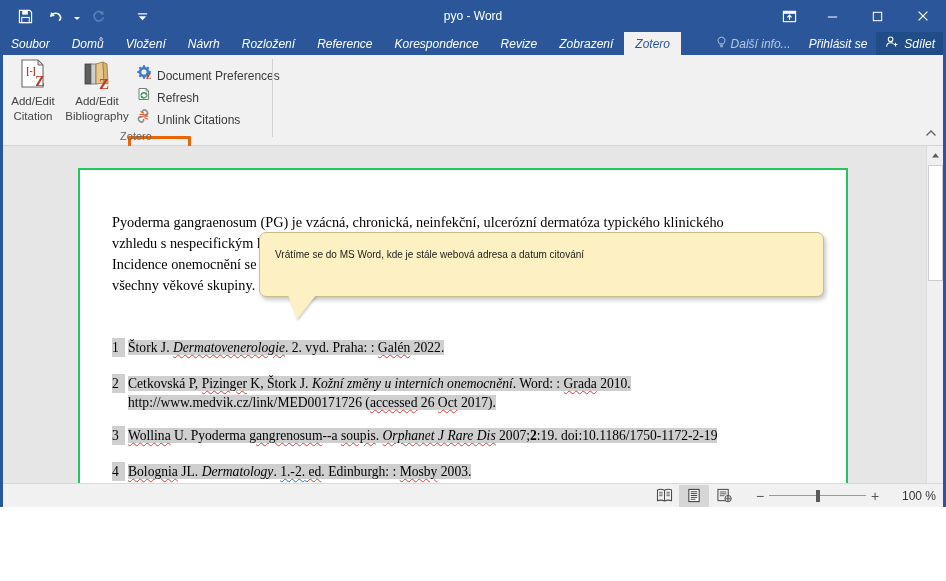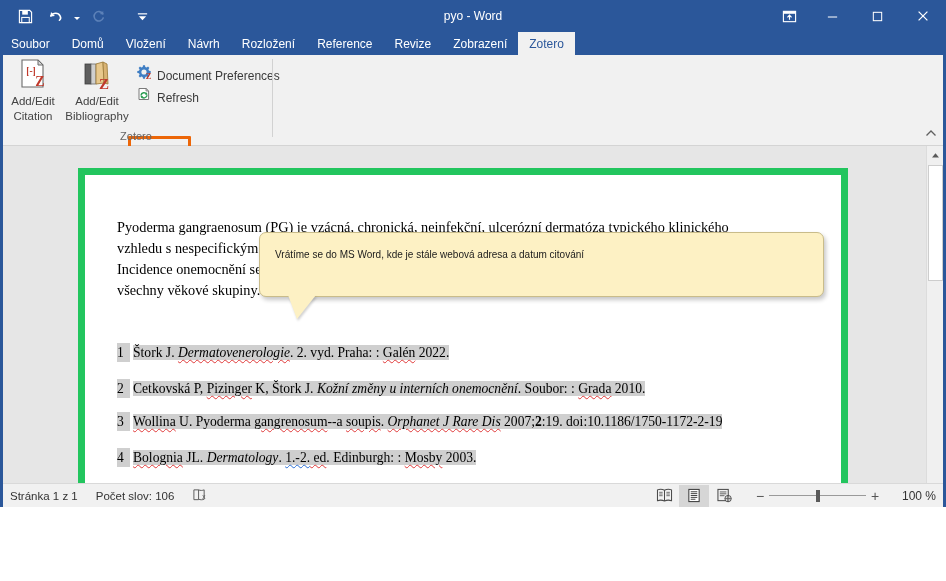--- a/index.html
+++ b/index.html
@@ -84,20 +84,21 @@
   }
   .win-btn.ribbon-opts { width: 42px; }
   .win-btn.close-btn { width: 46px; }
 
   
   .tabstrip {
     position: absolute;
     left: 0; top: 32px;
     width: 946px; height: 23px;
     background: #2b579a;
+    font-style: italic;
   }
   .tabs {
     position: absolute;
     left: 0; top: 0;
     height: 23px;
     display: flex;
     align-items: stretch;
   }
   .tab {
     padding: 0 11px;
@@ -226,21 +227,21 @@
     left: 3px; top: 146px;
     width: 940px; height: 410px;
     background: #e6e6e6;
     overflow: hidden;
   }
   .page {
     position: absolute;
     left: 75px; top: 22px;
     width: 770px; height: 392px;
     background: #ffffff;
-    border: 7px solid #22c55e;
+    border: 2px solid #22c55e;
     box-sizing: border-box;
     box-shadow: 0 0 0 0 rgba(0,0,0,0);
   }
   .doctext {
     position: absolute;
     left: 32px; top: 42px;
     width: 708px;
     font-family: "Liberation Serif", serif;
     font-size: 14.3px;
     color: #000000;
@@ -493,25 +494,49 @@
   </div>
 
   <div class="tabstrip">
     <div class="tabs">
       <div class="tab">Soubor</div>
       <div class="tab">Domů</div>
       <div class="tab">Vložení</div>
       <div class="tab">Návrh</div>
       <div class="tab">Rozložení</div>
       <div class="tab">Reference</div>
+      <div class="tab">Korespondence</div>
       <div class="tab">Revize</div>
       <div class="tab">Zobrazení</div>
       <div class="tab active">Zotero</div>
     </div>
 
+    <div class="tab-right">
+      <div class="tellme">
+        <span>
+          <svg width="11" height="13" viewBox="0 0 12 14">
+              <path d="M6 1.2 C3.6 1.2 2.2 2.9 2.2 4.8 C2.2 6.3 3.3 7.2 3.7 8.4 L8.3 8.4 C8.7 7.2 9.8 6.3 9.8 4.8 C9.8 2.9 8.4 1.2 6 1.2 Z" fill="none" stroke="#b8c9e2" stroke-width="1"></path>
+              <rect x="4.1" y="9.4" width="3.8" height="1" fill="#b8c9e2"></rect>
+              <rect x="4.5" y="11.1" width="3" height="1" fill="#b8c9e2"></rect>
+            </svg>
+        </span>
+        <span>Další info...</span>
+      </div>
+      <div class="signin">Přihlásit se</div>
+      <div class="share">
+        <span>
+          <svg width="14" height="14" viewBox="0 0 15 15">
+              <circle cx="6" cy="4.6" r="2.5" fill="none" stroke="#fff" stroke-width="1.1"></circle>
+              <path d="M1.8 12.6 C1.8 9.6 3.6 8.2 6 8.2 C7.3 8.2 8.4 8.6 9.1 9.3" fill="none" stroke="#fff" stroke-width="1.1"></path>
+              <path d="M11.3 8.2 L11.3 12.2 M9.3 10.2 L13.3 10.2" stroke="#fff" stroke-width="1.1"></path>
+            </svg>
+        </span>
+        <span>Sdílet</span>
+      </div>
+    </div>
   </div>
 
   <div class="ribbon">
     <div class="group">
 
       <div class="bigbtn" style="left:2px;">
         <div class="ico">
           <svg width="34" height="34" viewBox="0 0 34 34">
             <path d="M6 2 H22 L27 7 V29 H6 Z" fill="#ffffff" stroke="#6b6b6b" stroke-width="1.1"></path>
             <path d="M22 2 L22 7 L27 7 Z" fill="#d8d8d8" stroke="#6b6b6b" stroke-width="1"></path>
@@ -556,20 +581,30 @@
             <path d="M5 9.3 A3 3 0 0 1 10.6 8.2" fill="none" stroke="#2e9e54" stroke-width="1.5"></path>
             <path d="M10.9 6.3 L11.4 8.9 L9 8.6 Z" fill="#2e9e54"></path>
             <path d="M11 9.2 A3 3 0 0 1 5.4 10.4" fill="none" stroke="#2e9e54" stroke-width="1.5"></path>
             <path d="M5.1 12.2 L4.6 9.6 L7 9.9 Z" fill="#2e9e54"></path>
           </svg>
         </div>
         <div class="lbl">Refresh</div>
       </div>
       <div class="hl-box" style="left:128px; top:81px; width:63px; height:24px;"></div>
 
+      <div class="smallbtn" style="left:131px; top:50px;">
+        <div class="ico">
+          <svg width="16" height="16" viewBox="0 0 16 16">
+            <path d="M6.6 5.2 A2.2 2.2 0 0 1 9.6 2.2 L11.4 4 A2.2 2.2 0 0 1 8.4 7" fill="none" stroke="#8a8a8a" stroke-width="1.5"></path>
+            <path d="M7.4 10.8 A2.2 2.2 0 0 1 4.4 13.8 L2.6 12 A2.2 2.2 0 0 1 5.6 9" fill="none" stroke="#8a8a8a" stroke-width="1.5"></path>
+            <path d="M8 6.5 L3.5 6.5 M8 8 L3.2 9.5 M8 5.2 L4.5 3.4 M8.3 8.2 L12 8.2 M8.3 9.6 L12 11.2 M8.3 7 L12.2 5.6" stroke="#e35c2a" stroke-width="1.1"></path>
+          </svg>
+        </div>
+        <div class="lbl">Unlink Citations</div>
+      </div>
 
       <div class="group-label">Zotero</div>
     </div>
     <div class="group-divider"></div>
 
     <div class="ribbon-collapse">
       <svg width="12" height="9" viewBox="0 0 12 9">
           <path d="M1.5 6.5 L6 2 L10.5 6.5" fill="none" stroke="#606060" stroke-width="1.3"></path>
         </svg>
     </div>
@@ -590,22 +625,24 @@
         <div class="bibitem">
           <span class="num selhl">1</span>
           <div class="body"><span class="selhl">
             <span class="sq-red" style="text-decoration:none;">Štork J. </span><span class="ital sq-red">Dermatovenerologie</span><span>. 2. vyd. Praha: : </span><span class="sq-red">Galén</span><span> 2022.</span>
           </span></div>
         </div>
 
         <div class="bibitem" style="margin-bottom:14px;">
           <span class="num selhl">2</span>
           <div class="body"><span class="selhl">
-            <span>Cetkovská P, </span><span class="sq-red">Pizinger</span><span> K, Štork J. </span><span class="ital">Kožní změny u interních onemocnění</span><span>. Soubor: : </span><span class="sq-red">Grada</span><span> 2010.</span>
-          </span><br></div>
+            <span>Cetkovská P, </span><span class="sq-red">Pizinger</span><span> K, Štork J. </span><span class="ital">Kožní změny u interních onemocnění</span><span>. Word: : </span><span class="sq-red">Grada</span><span> 2010.</span>
+          </span><br><span class="selhl">
+            <span>http://www.medvik.cz/link/MED00171726 (</span><span class="sq-red">accessed</span><span> 26 </span><span class="sq-red">Oct</span><span> 2017).</span>
+          </span></div>
         </div>
 
         <div class="bibitem">
           <span class="num selhl">3</span>
           <div class="body"><span class="selhl">
             <span class="sq-red">Wollina</span><span> U. Pyoderma </span><span class="sq-red">gangrenosum</span><span>--a </span><span class="sq-red">soupis</span><span>. </span><span class="ital sq-red">Orphanet J Rare Dis</span><span> 2007;</span><span class="bold">2</span><span>:19. doi:10.1186/1750-1172-2-19</span>
           </span></div>
         </div>
 
         <div class="bibitem">
@@ -634,31 +671,20 @@
     </div>
     <div class="vsb-thumb"></div>
     <div class="vsb-arrow down">
       <svg width="9" height="7" viewBox="0 0 9 7">
           <path d="M4.5 5.7 L1 1.4 L8 1.4 Z" fill="#5a5a5a"></path>
         </svg>
     </div>
   </div>
 
   <div class="statusbar">
-    <div class="sb-left">
-      <div class="sb-item">Stránka 1 z 1</div>
-      <div class="sb-item">Počet slov: 106</div>
-      <div class="sb-item">
-        <svg width="15" height="14" viewBox="0 0 16 15">
-            <path d="M2 2 H7 V12.5 H2 Z" fill="none" stroke="#555" stroke-width="1"></path>
-            <path d="M7 2 C9 2.8 11 2.8 13 2 V12 C11 12.8 9 12.8 7 12" fill="none" stroke="#555" stroke-width="1"></path>
-            <text x="11" y="11.5" font-family="Liberation Sans, sans-serif" font-size="7" fill="#555">x</text>
-          </svg>
-      </div>
-    </div>
 
     <div class="sb-right">
       <div class="viewbtn">
         <svg width="17" height="15" viewBox="0 0 18 16">
             <path d="M1.5 2 C4 1.2 6.5 1.2 9 2.4 C11.5 1.2 14 1.2 16.5 2 V13.5 C14 12.7 11.5 12.7 9 13.9 C6.5 12.7 4 12.7 1.5 13.5 Z" fill="none" stroke="#4a4a4a" stroke-width="1.1"></path>
             <path d="M9 2.4 V13.9" stroke="#4a4a4a" stroke-width="1.1"></path>
             <path d="M3.3 4.6 H7 M3.3 6.4 H7 M3.3 8.2 H7 M11 4.6 H14.7 M11 6.4 H14.7 M11 8.2 H14.7" stroke="#4a4a4a" stroke-width="0.8"></path>
           </svg>
       </div>
       <div class="viewbtn active">

